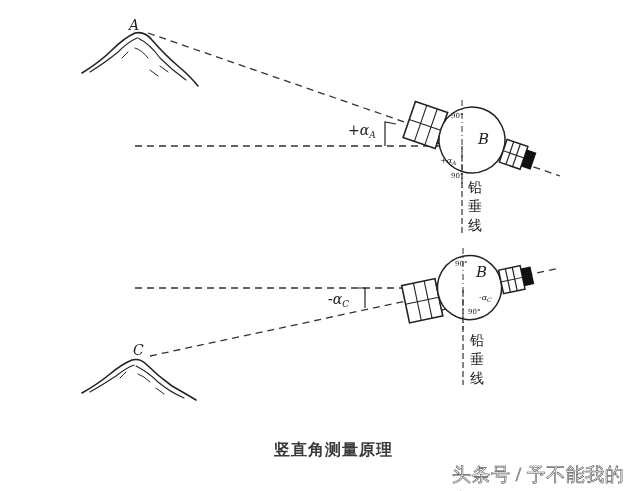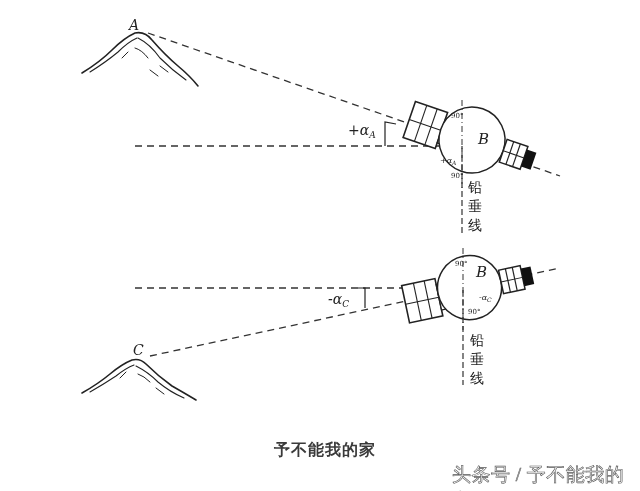--- a/index.html
+++ b/index.html
@@ -115,14 +115,14 @@
   <div>铅</div>
   <div>垂</div>
   <div>线</div>
 </div>
 <div class="vlabel" style="left:470px; top:331px;">
   <div>铅</div>
   <div>垂</div>
   <div>线</div>
 </div>
 
-<div class="cap">予不能我的家</div>
+<div class="cap">竖直角测量原理</div>
 <div class="wm">头条号 / 予不能我的家</div>
 
 </body></html>

